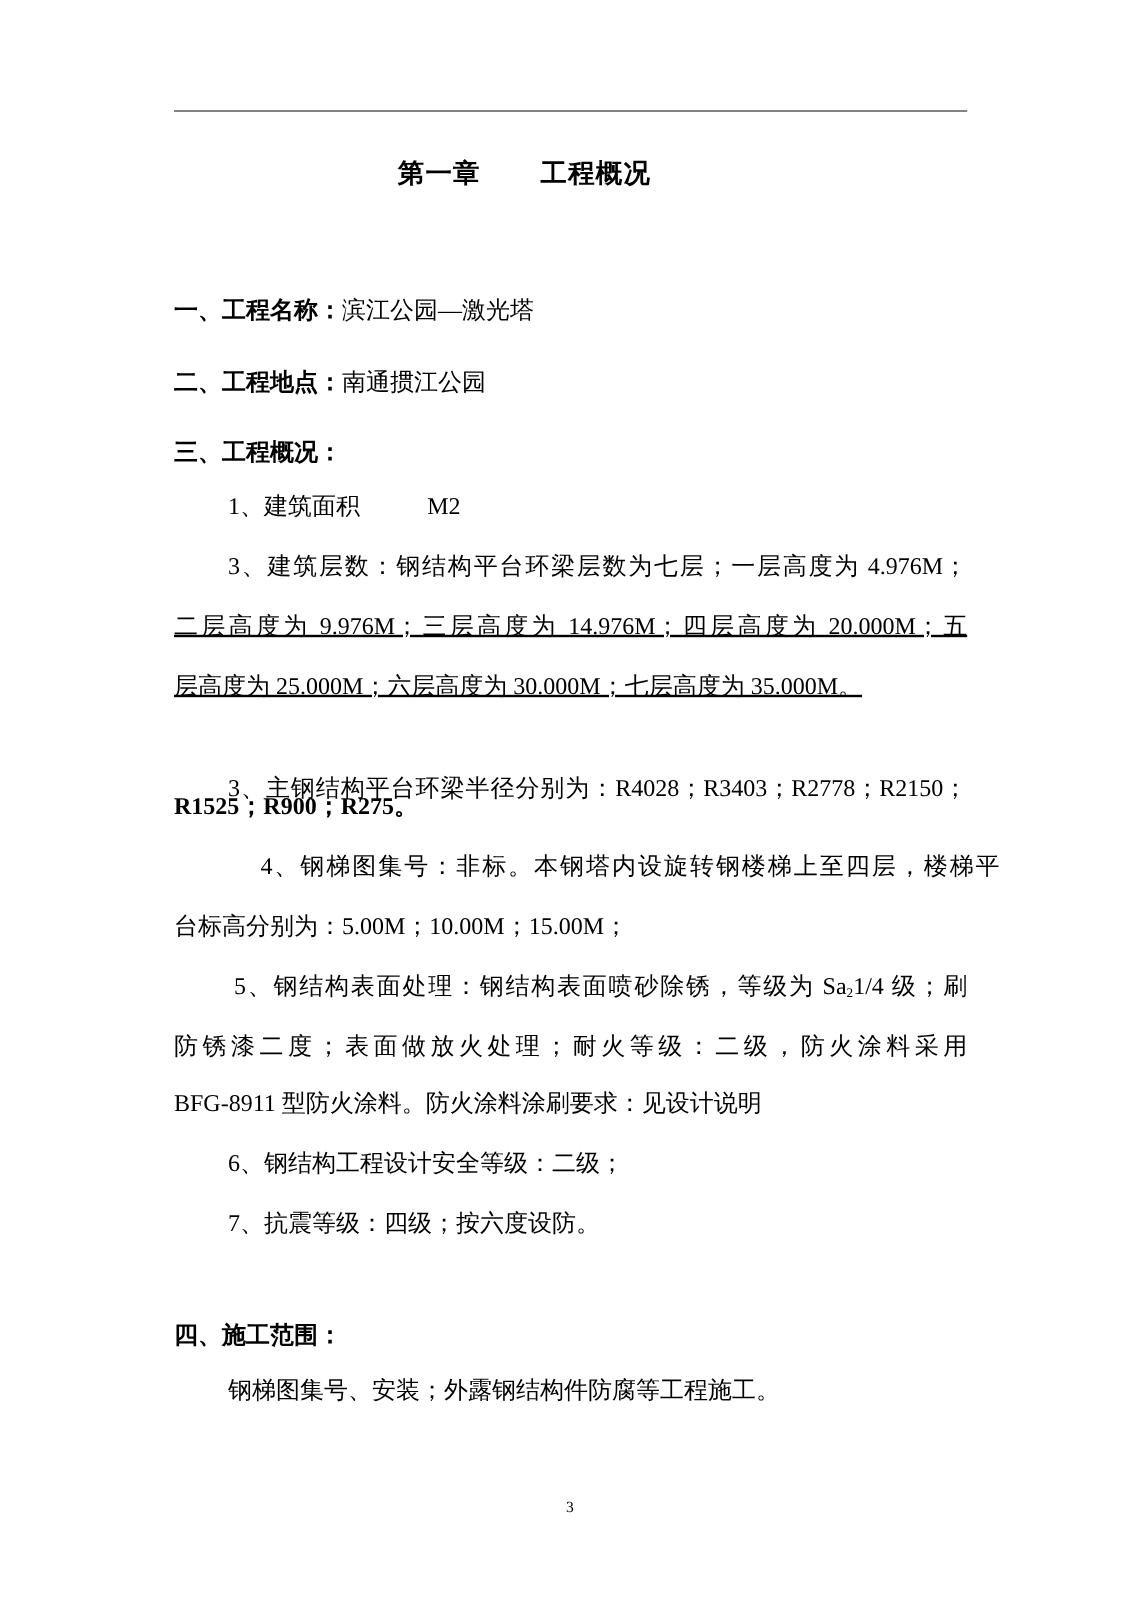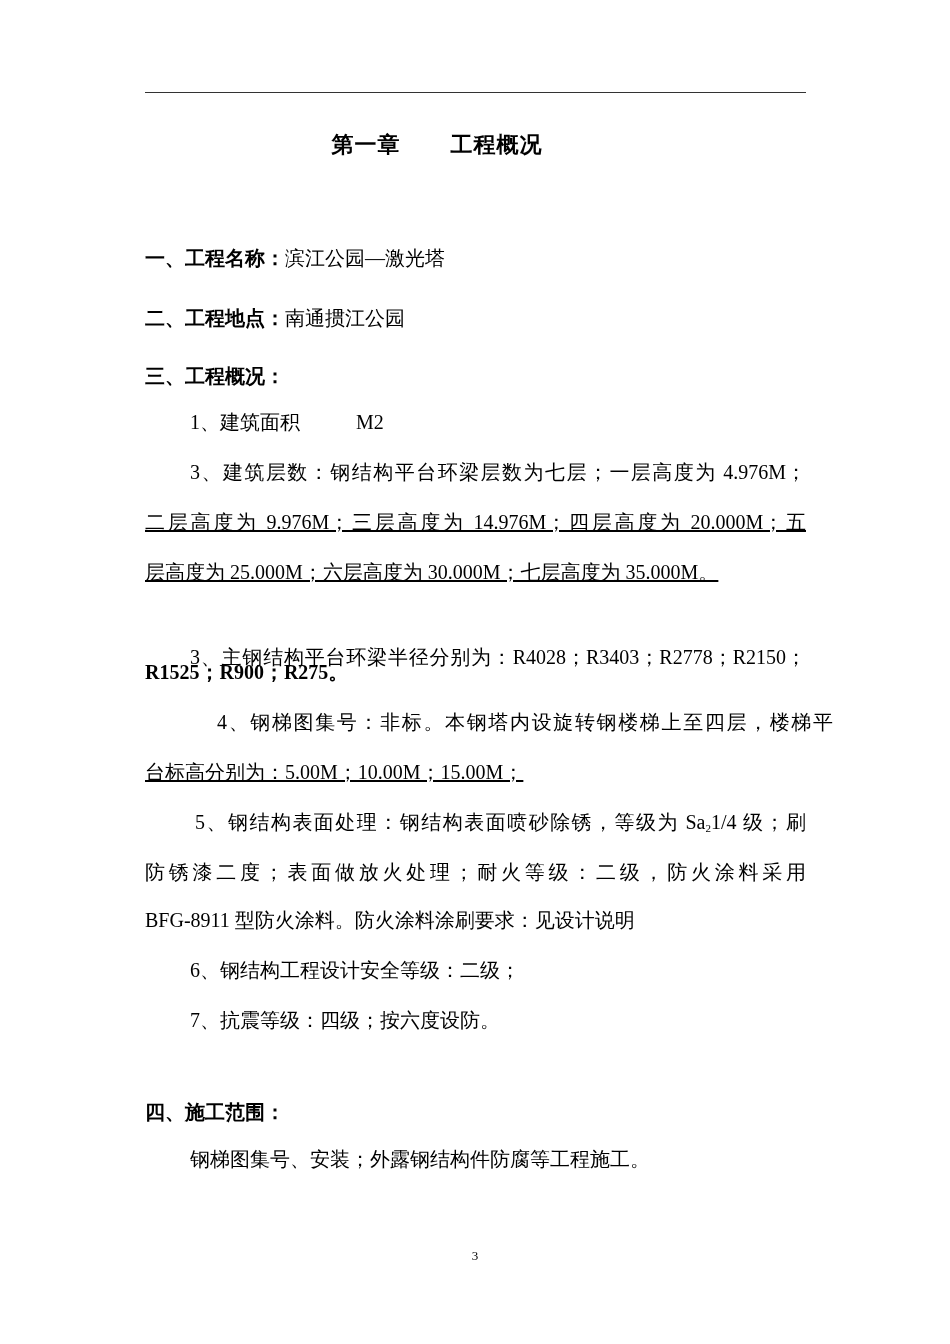--- a/index.html
+++ b/index.html
@@ -42,21 +42,21 @@
 </div>
 
 <div class="line justify" style="top:458px; left:190px; width:616px;">3、建筑层数：钢结构平台环梁层数为七层；一层高度为 4.976M；</div>
 <div class="line justify" style="top:508px;text-decoration:underline;">二层高度为 9.976M；三层高度为 14.976M；四层高度为 20.000M；五</div>
 <div class="line" style="top:558px;text-decoration:underline;">层高度为 25.000M；六层高度为 30.000M；七层高度为 35.000M。</div>
 
 <div class="line justify" style="top:608px; left:190px; width:616px;margin-top:35px;">3、主钢结构平台环梁半径分别为：R4028；R3403；R2778；R2150；</div>
 <div class="line" style="top:658px;font-weight:bold;">R1525；R900；R275。</div>
 
 <div class="line justify" style="top:708px; left:190px; width:616px;margin-left:27px;">4、钢梯图集号：非标。本钢塔内设旋转钢楼梯上至四层，楼梯平</div>
-<div class="line" style="top:758px;text-decoration:underline;">台标高分别为：5.00M；10.00M；15.00M；</div>
+<div class="line" style="top:758px;">台标高分别为：5.00M；10.00M；15.00M；</div>
 
 <div class="line" style="top:808px; left:195px; width:611px; text-align:justify; text-align-last:justify;">
   <span>5、钢结构表面处理：钢结构表面喷砂除锈，等级为 Sa</span><sub>2</sub><span>1/4 级；刷</span>
 </div>
 <div class="line justify" style="top:858px;">防锈漆二度；表面做放火处理；耐火等级：二级，防火涂料采用</div>
 <div class="line" style="top:906px;">BFG-8911 型防火涂料。防火涂料涂刷要求：见设计说明</div>
 
 <div class="line indent" style="top:956px;">6、钢结构工程设计安全等级：二级；</div>
 <div class="line indent" style="top:1006px;">7、抗震等级：四级；按六度设防。</div>
 

